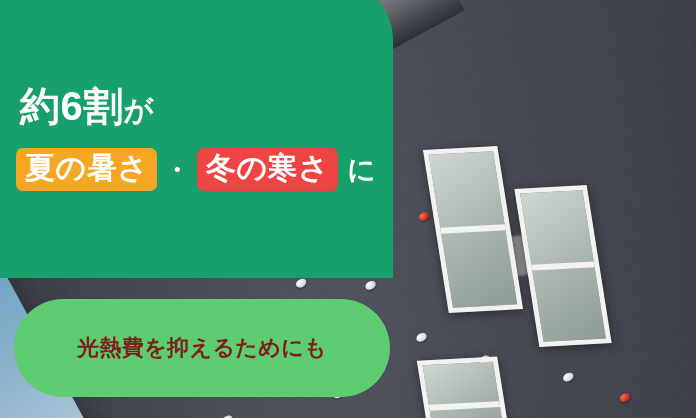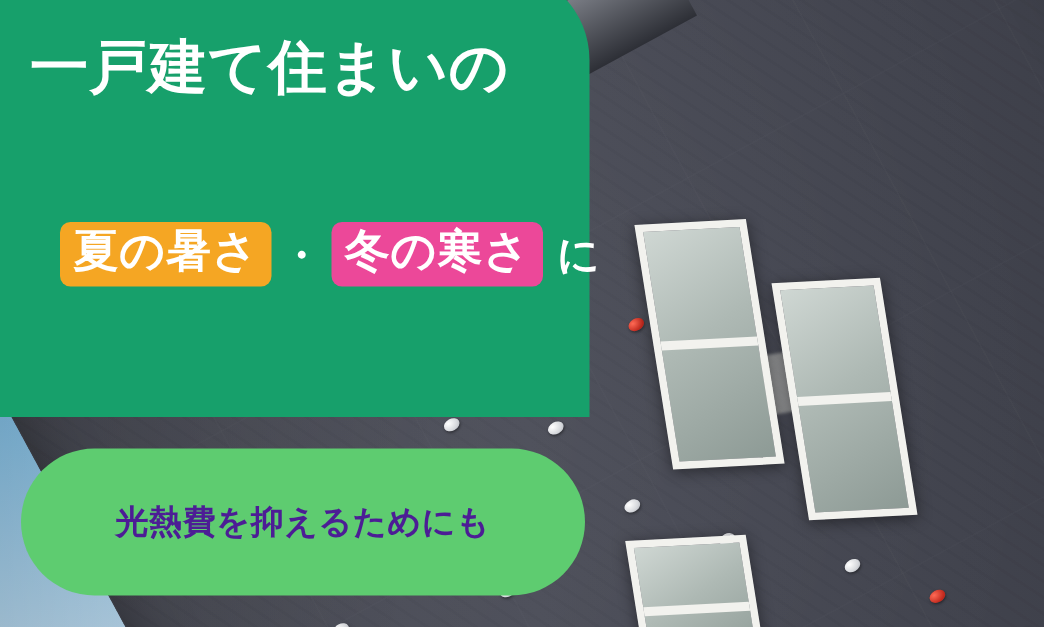--- a/index.html
+++ b/index.html
@@ -93,37 +93,37 @@
   }
   .headline{
     position:absolute;left:0;top:0;width:393px;height:278px;z-index:6;
     color:#ffffff;
   }
   .line{position:absolute;white-space:nowrap;font-weight:700;letter-spacing:.5px;}
   .l1{left:20px;top:23px;font-size:39px;line-height:46px;}
   .l2{left:20px;top:86px;font-size:34px;line-height:40px;}
   .l2 .big{font-size:40px;}
   .l2 .sm{font-size:29px;}
-  .l3{left:16px;top:148px;font-size:31px;line-height:40px;display:flex;align-items:center;gap:5px;margin-left:24px;}
+  .l3{left:16px;top:148px;font-size:31px;line-height:40px;display:flex;align-items:center;gap:5px;}
   .badge{
     display:inline-block;padding:5px 9px 8px;border-radius:7px;color:#ffffff;
     font-size:30px;font-weight:700;line-height:1;
   }
   .badge.orange{background:#f5a623;}
-  .badge.blue{background:#ec4899;}
+  .badge.blue{background:#ef4444;}
   .dot{font-size:27px;font-weight:700;padding:0 1px;}
   .suffix{font-size:28px;font-weight:700;margin-left:4px;}
   .l4{left:0;top:212px;width:375px;text-align:right;font-size:36px;line-height:44px;}
 
   
   .pill{
     position:absolute;left:14px;top:299px;width:376px;height:98px;
     background:#5ecc70;border-radius:49px;z-index:7;
     display:flex;flex-direction:column;align-items:center;justify-content:center;
-    color:#4c1d95;
+    color:#7f1d1d;
   }
   .pill .pl{font-size:22px;font-weight:700;line-height:30px;white-space:nowrap;letter-spacing:.4px;}
 </style>
 </head>
 <body>
 
 <div id="stage">
 
   <div class="photo">
     <div class="sky"></div>
@@ -174,22 +174,24 @@
       </div>
     <div class="win w3">
         <div class="mull"></div>
       </div>
     <div class="shade"></div>
   </div>
 
   <div class="panel"></div>
 
   <div class="headline">
-    <div class="line l1">一戸建て住まいの</div>
-
+
+    <div class="line l2">
+      <span class="big">約6割</span><span class="sm">が</span>
+    </div>
 
     <div class="line l3">
       <span class="badge orange">夏の暑さ</span>
       <span class="dot">・</span>
       <span class="badge blue">冬の寒さ</span>
       <span class="suffix">に</span>
     </div>
 
   </div>
 

